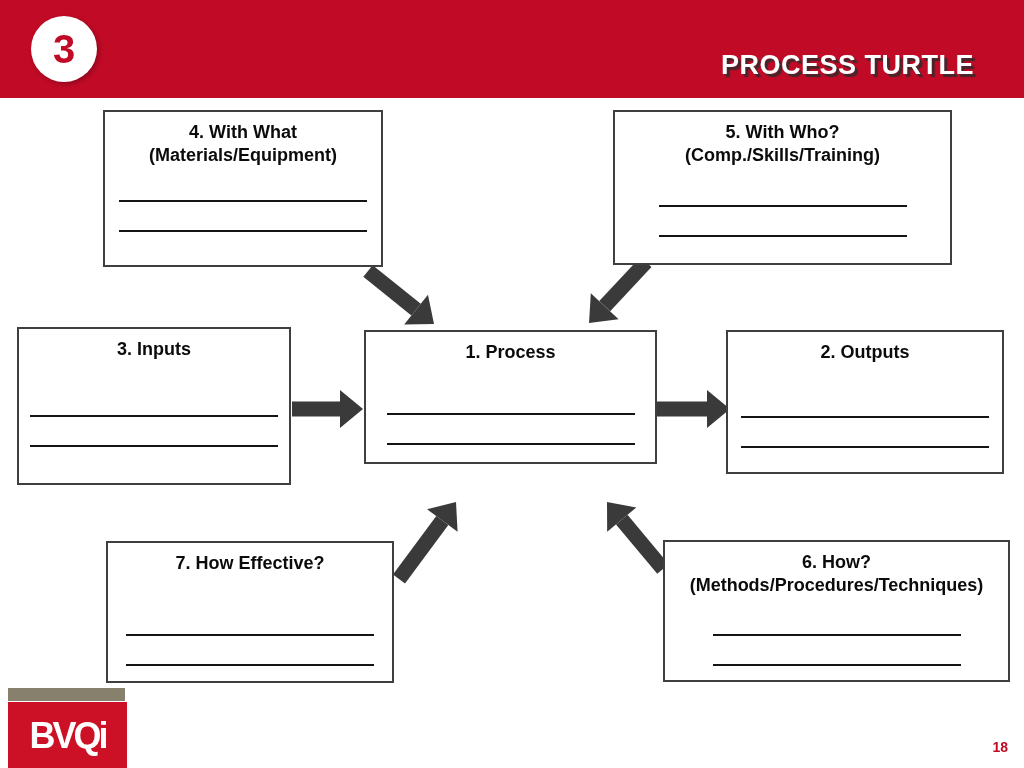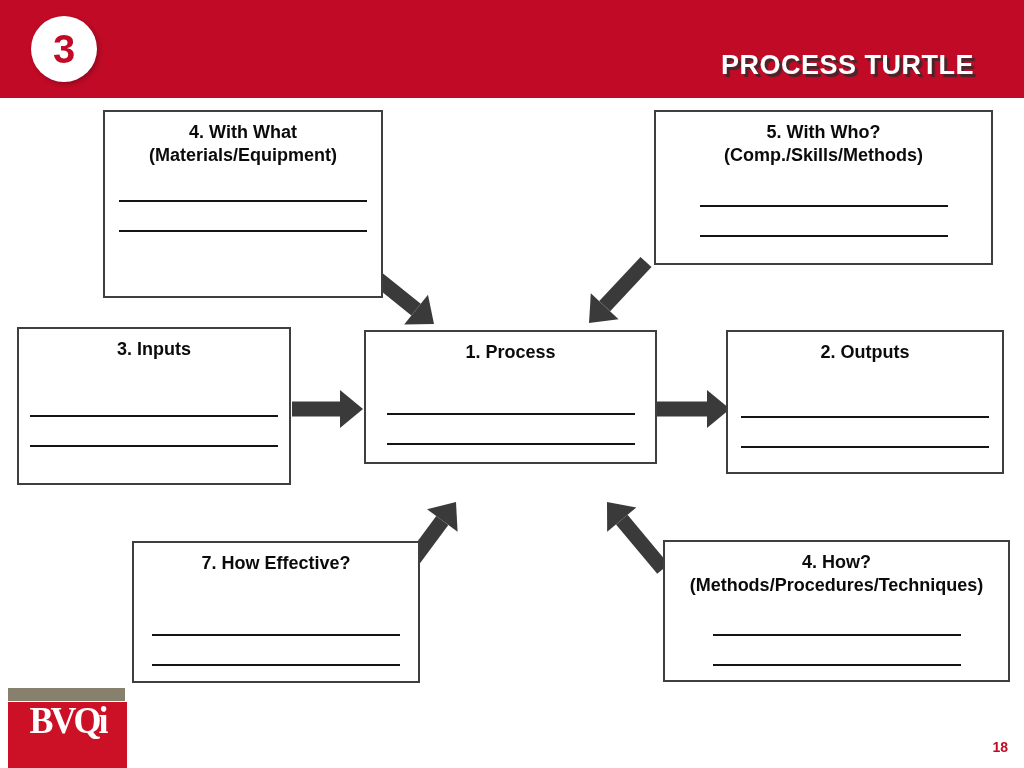--- a/index.html
+++ b/index.html
@@ -35,47 +35,47 @@
   }
   .pbox-title,.pbox-subtitle{
     font-size:18px;font-weight:bold;color:#0b0b0b;line-height:1.28;
   }
   .pbox-title{padding-top:9px;}
   .fill-lines{position:absolute;left:0;right:0;}
   .fill-line{
     width:248px;height:0;margin:0 auto 28px auto;border-top:2px solid #141414;
   }
 
-  #box-with-what     {left:103px;top:110px;width:280px;height:188px;}
+  #box-with-what     {left:103px;top:110px;width:280px;height:157px;}
   #box-with-what     .fill-lines{top:88px;}
-  #box-with-who      {left:654px;top:110px;width:339px;height:155px;}
+  #box-with-who      {left:613px;top:110px;width:339px;height:155px;}
   #box-with-who      .fill-lines{top:93px;}
   #box-inputs        {left:17px; top:327px;width:274px;height:158px;}
   #box-inputs        .fill-lines{top:86px;}
   #box-process       {left:364px;top:330px;width:293px;height:134px;}
   #box-process       .fill-lines{top:81px;}
   #box-outputs       {left:726px;top:330px;width:278px;height:144px;}
   #box-outputs       .fill-lines{top:84px;}
-  #box-how-effective {left:106px;top:541px;width:288px;height:142px;margin-left:26px;}
+  #box-how-effective {left:106px;top:541px;width:288px;height:142px;}
   #box-how-effective .fill-lines{top:91px;}
   #box-how           {left:663px;top:540px;width:347px;height:142px;}
   #box-how           .fill-lines{top:92px;}
 
   
   .arrows{position:absolute;left:0;top:0;width:1024px;height:768px;pointer-events:none;}
 
   
   .logo-bar{
     position:absolute;left:8px;top:688px;width:117px;height:13px;
     background:var(--logo-olive,#87806c);
   }
   .logo-box{
     position:absolute;left:8px;top:702px;width:119px;height:66px;
     background:var(--logo-red,#cc1126);
-    display:flex;align-items:flex-start;justify-content:center;font-family:Liberation Serif, serif;
+    display:flex;align-items:center;justify-content:center;
   }
   .logo-box span{
     color:#ffffff;font-size:36px;font-weight:bold;letter-spacing:-3px;line-height:1;
     transform:scaleY(1.05);
   }
   .page-number{
     position:absolute;right:16px;bottom:13px;
     color:var(--banner-red,#c00a26);font-size:14px;font-weight:bold;
   }
 </style>
@@ -122,21 +122,21 @@
     <div class="pbox-title">4. With What</div>
     <div class="pbox-subtitle">(Materials/Equipment)</div>
     <div class="fill-lines">
       <div class="fill-line"></div>
       <div class="fill-line"></div>
     </div>
   </div>
 
   <div class="pbox" id="box-with-who">
     <div class="pbox-title">5. With Who?</div>
-    <div class="pbox-subtitle">(Comp./Skills/Methods)</div>
+    <div class="pbox-subtitle">(Comp./Skills/Training)</div>
     <div class="fill-lines">
       <div class="fill-line"></div>
       <div class="fill-line"></div>
     </div>
   </div>
 
   <div class="pbox" id="box-inputs">
     <div class="pbox-title">3. Inputs</div>
     <div class="fill-lines">
       <div class="fill-line"></div>
@@ -162,21 +162,21 @@
 
   <div class="pbox" id="box-how-effective">
     <div class="pbox-title">7. How Effective?</div>
     <div class="fill-lines">
       <div class="fill-line"></div>
       <div class="fill-line"></div>
     </div>
   </div>
 
   <div class="pbox" id="box-how">
-    <div class="pbox-title">4. How?</div>
+    <div class="pbox-title">6. How?</div>
     <div class="pbox-subtitle">(Methods/Procedures/Techniques)</div>
     <div class="fill-lines">
       <div class="fill-line"></div>
       <div class="fill-line"></div>
     </div>
   </div>
 
   <div class="logo-bar"></div>
   <div class="logo-box">
     <span>BVQi</span>

